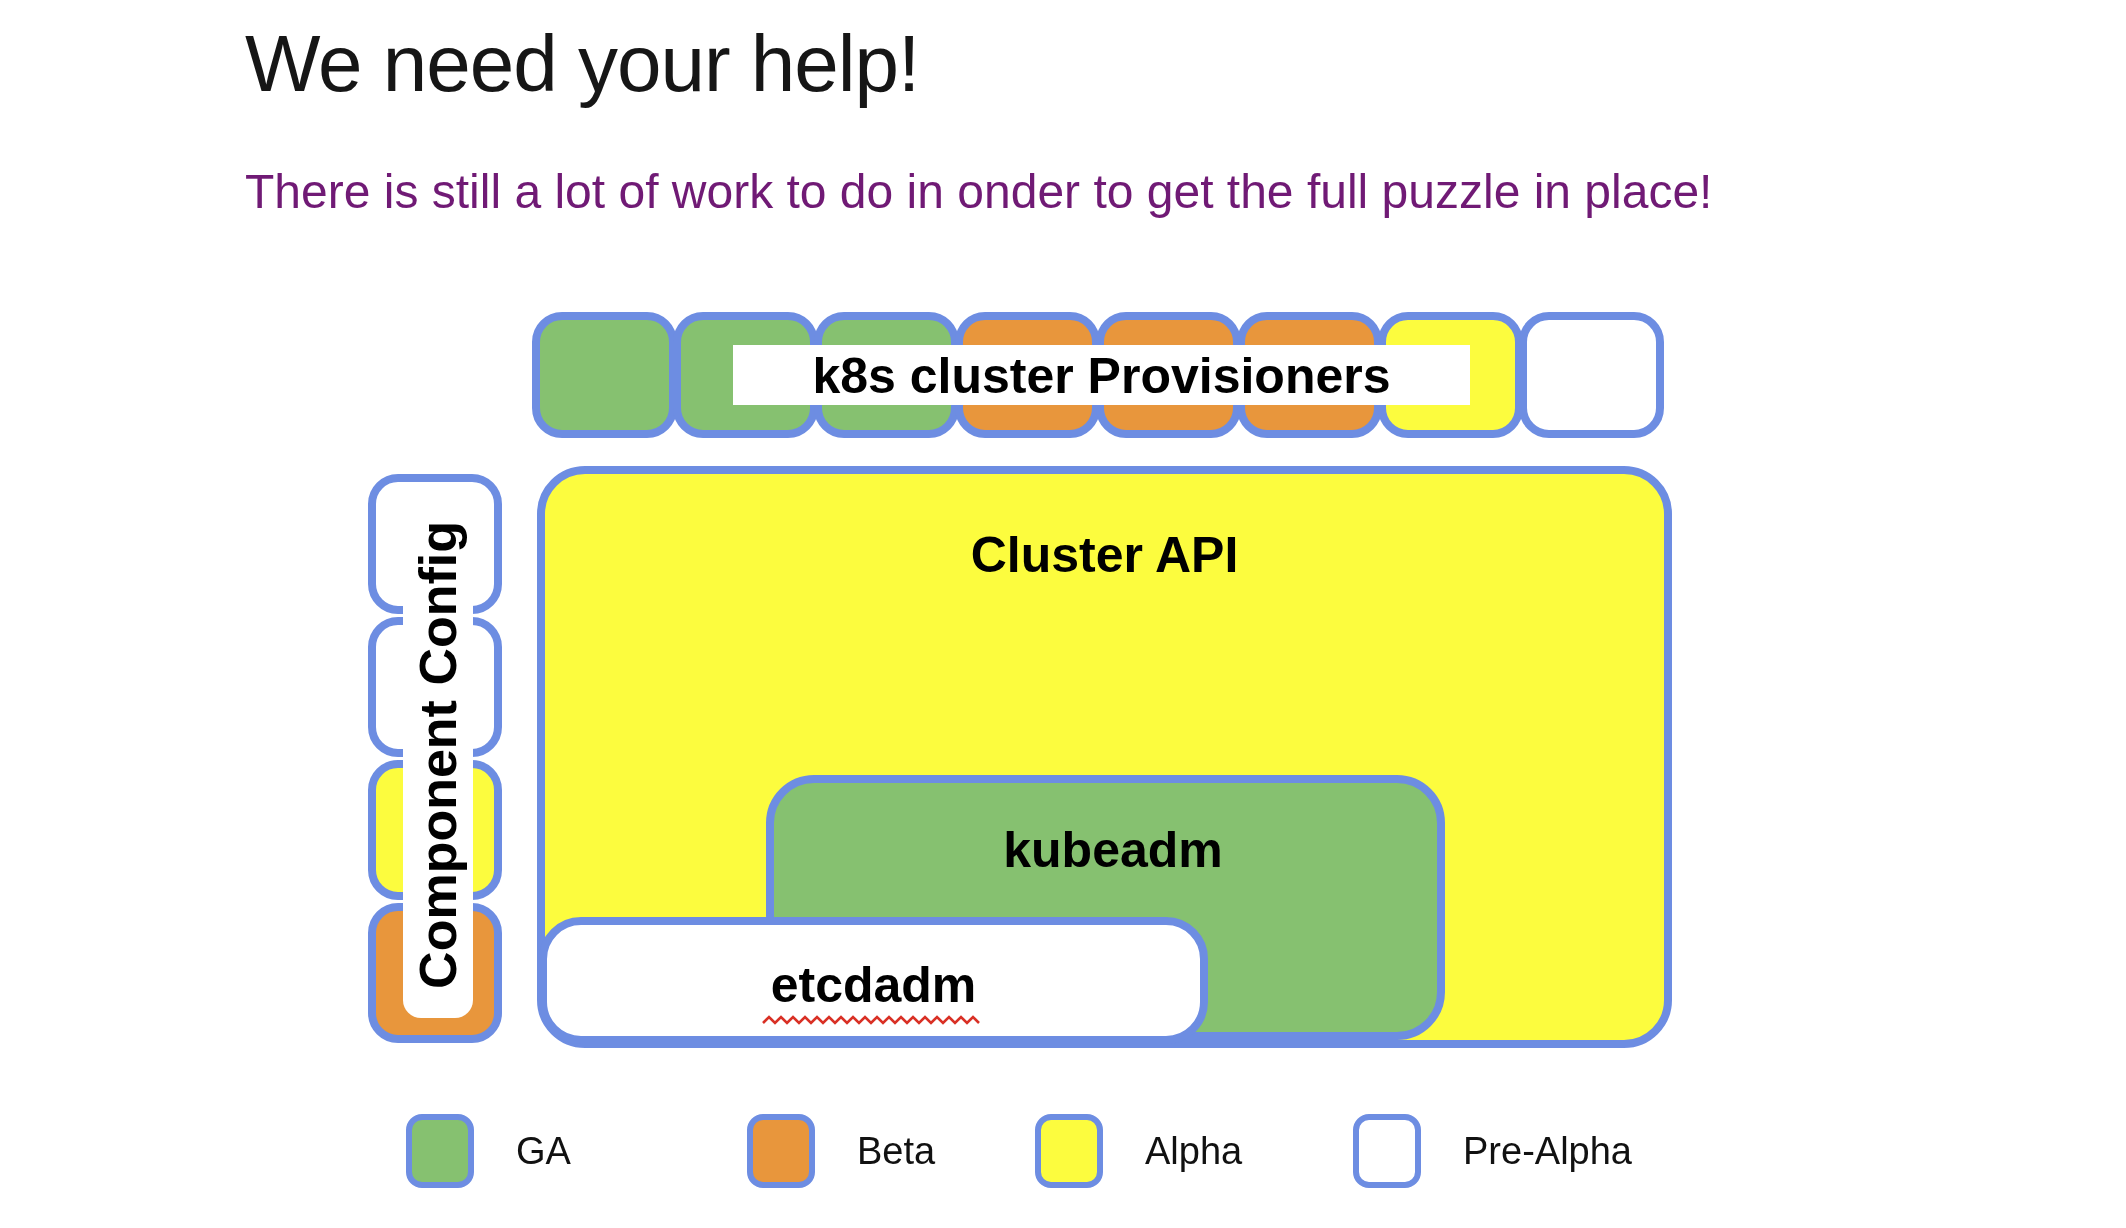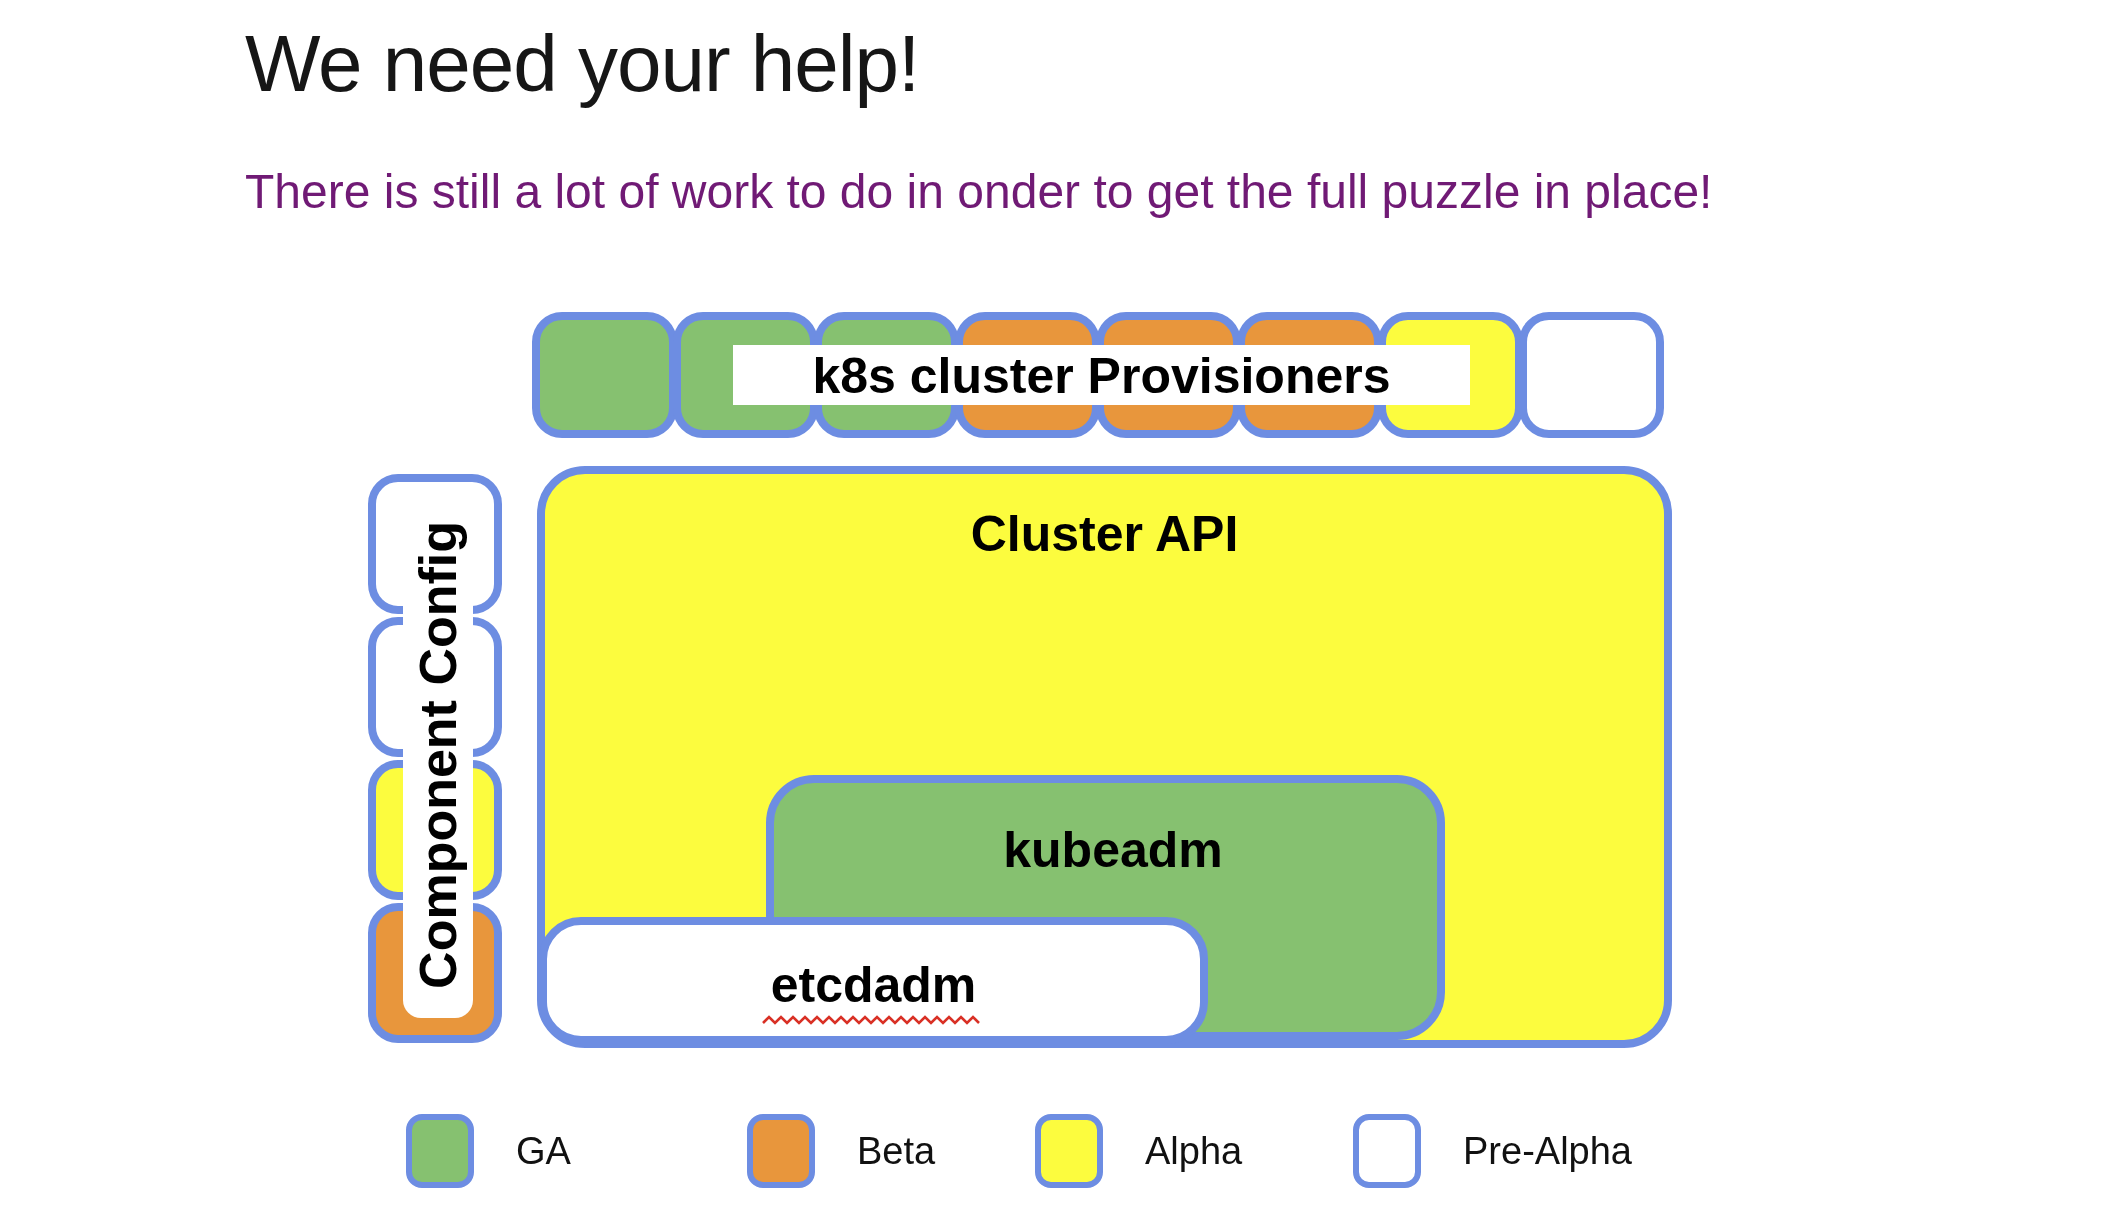--- a/index.html
+++ b/index.html
@@ -33,21 +33,21 @@
   }
 
   
   .bigbox { position:absolute; box-sizing:border-box; border:8px solid var(--border,#6D8DE2); }
   .box-cluster-api  { left:537px; top:466px; width:1135px; height:582px; border-radius:48px; z-index:1; }
   .box-cluster-addons { left:1049px; top:628px; width:623px; height:420px; border-radius:48px; z-index:2; }
   .box-kubeadm { left:766px; top:775px; width:679px; height:265px; border-radius:48px; z-index:3; }
   .box-etcdadm { left:539px; top:917px; width:669px; height:127px; border-radius:42px; z-index:4;
                  display:flex; flex-direction:column; align-items:center; justify-content:center; padding-top:20px; }
   .boxlabel { position:absolute; left:0; right:0; text-align:center; font-size:50px; font-weight:700; color:#000; }
-  .lbl-cluster-api { top:31px; }
+  .lbl-cluster-api { top:52px; }
   .lbl-cluster-addons { top:46px; }
   .lbl-kubeadm { top:38px;padding-left:15px; }
   .lbl-etcdadm { position:static; }
   .squiggle { margin-top:0px; display:block; }
 
   
   .legend-item { position:absolute; top:1114px; display:flex; align-items:center; gap:42px; }
   .legend-sq { width:68px; height:74px; box-sizing:border-box; border:6px solid var(--border,#6D8DE2); border-radius:16px; flex:none; }
   .legend-label { font-size:38px; color:#111; white-space:nowrap; }
   .li-ga { left:406px; } .li-beta { left:747px; } .li-alpha { left:1035px; } .li-prealpha { left:1353px; }

